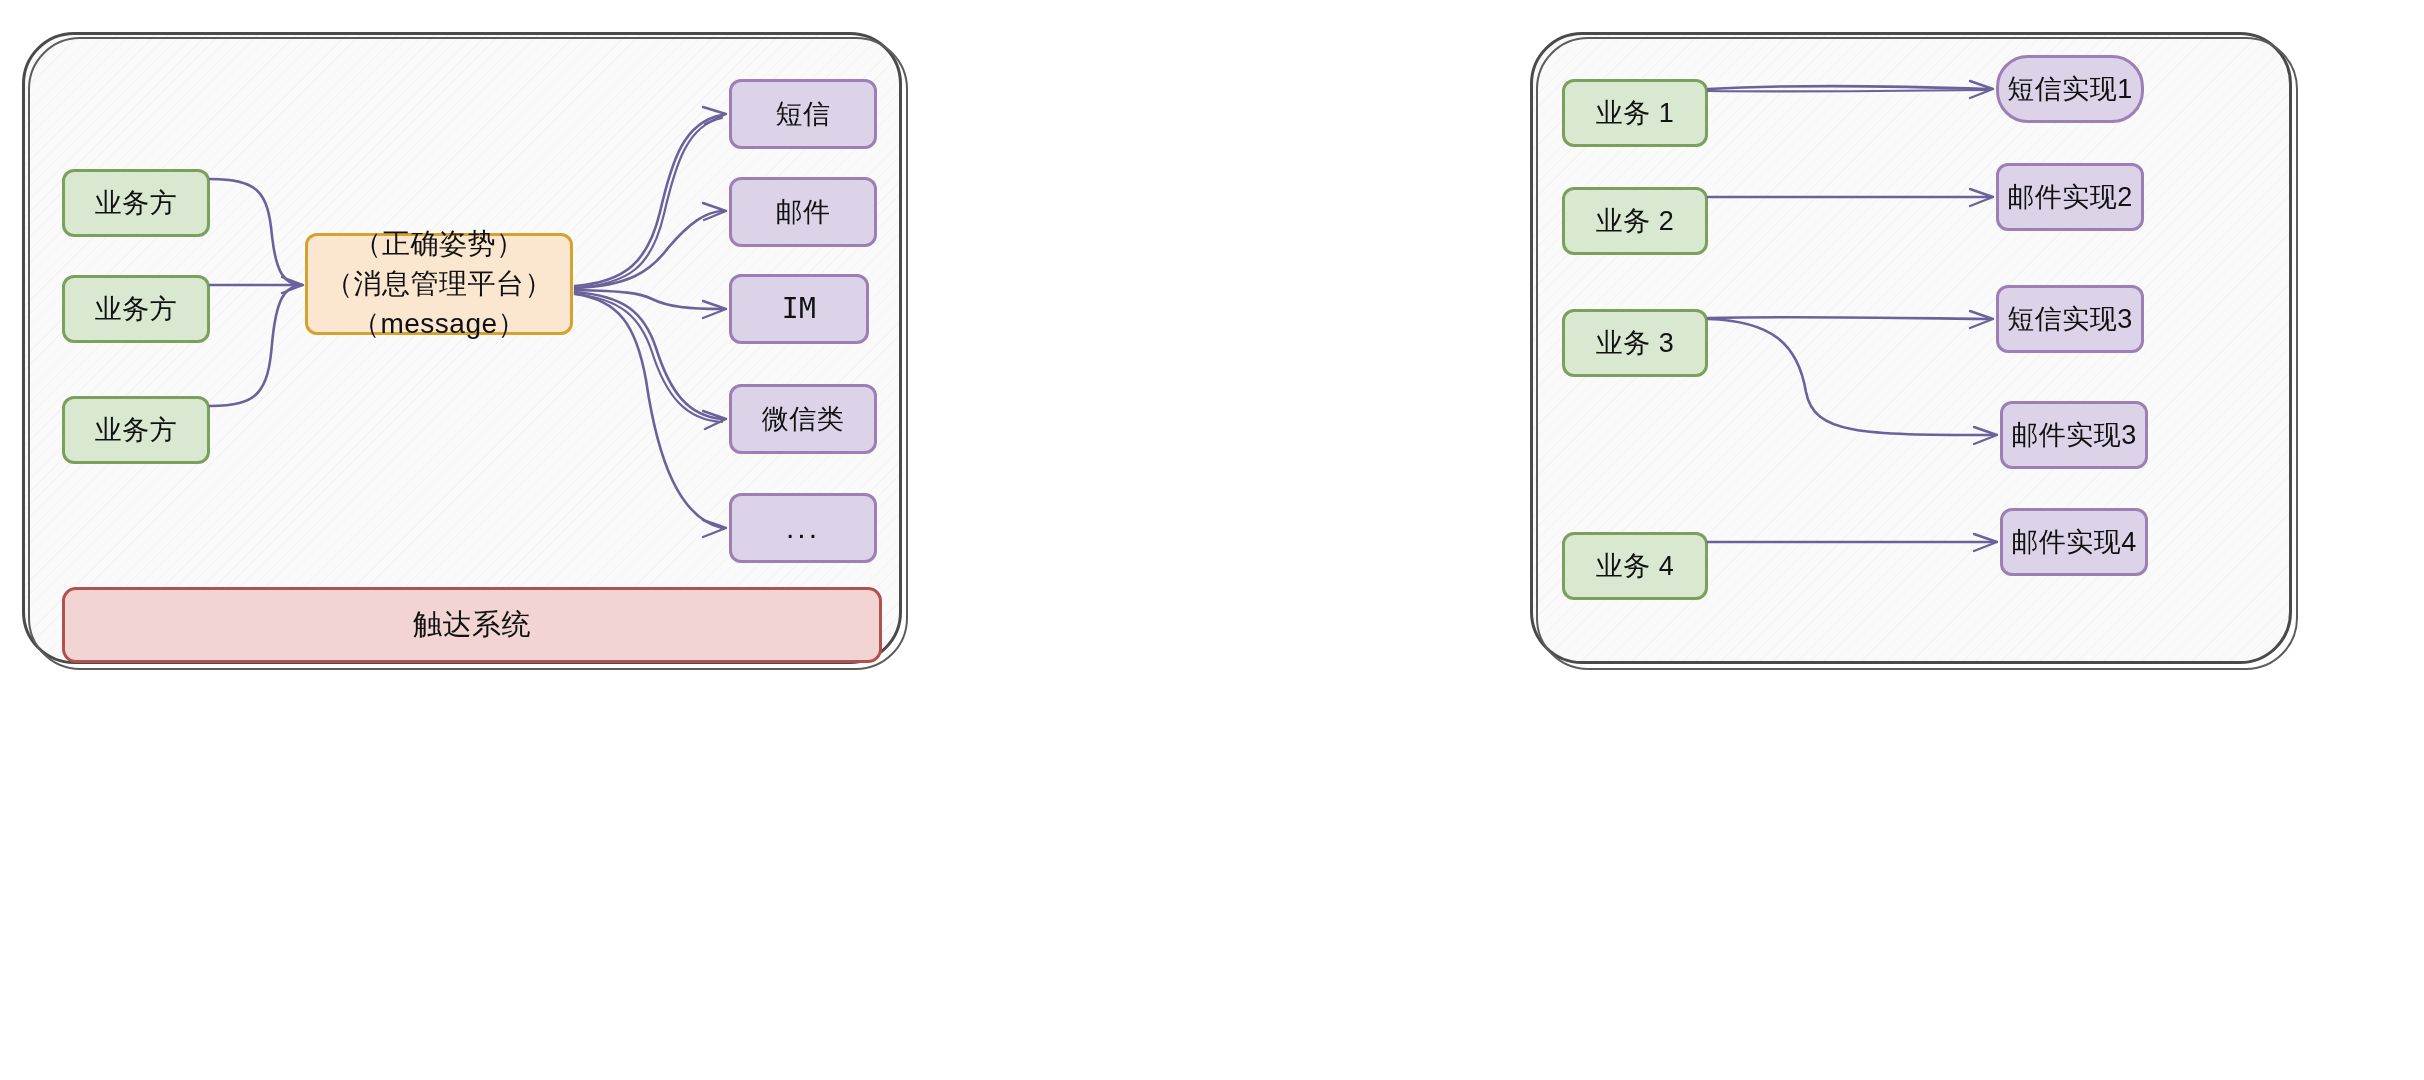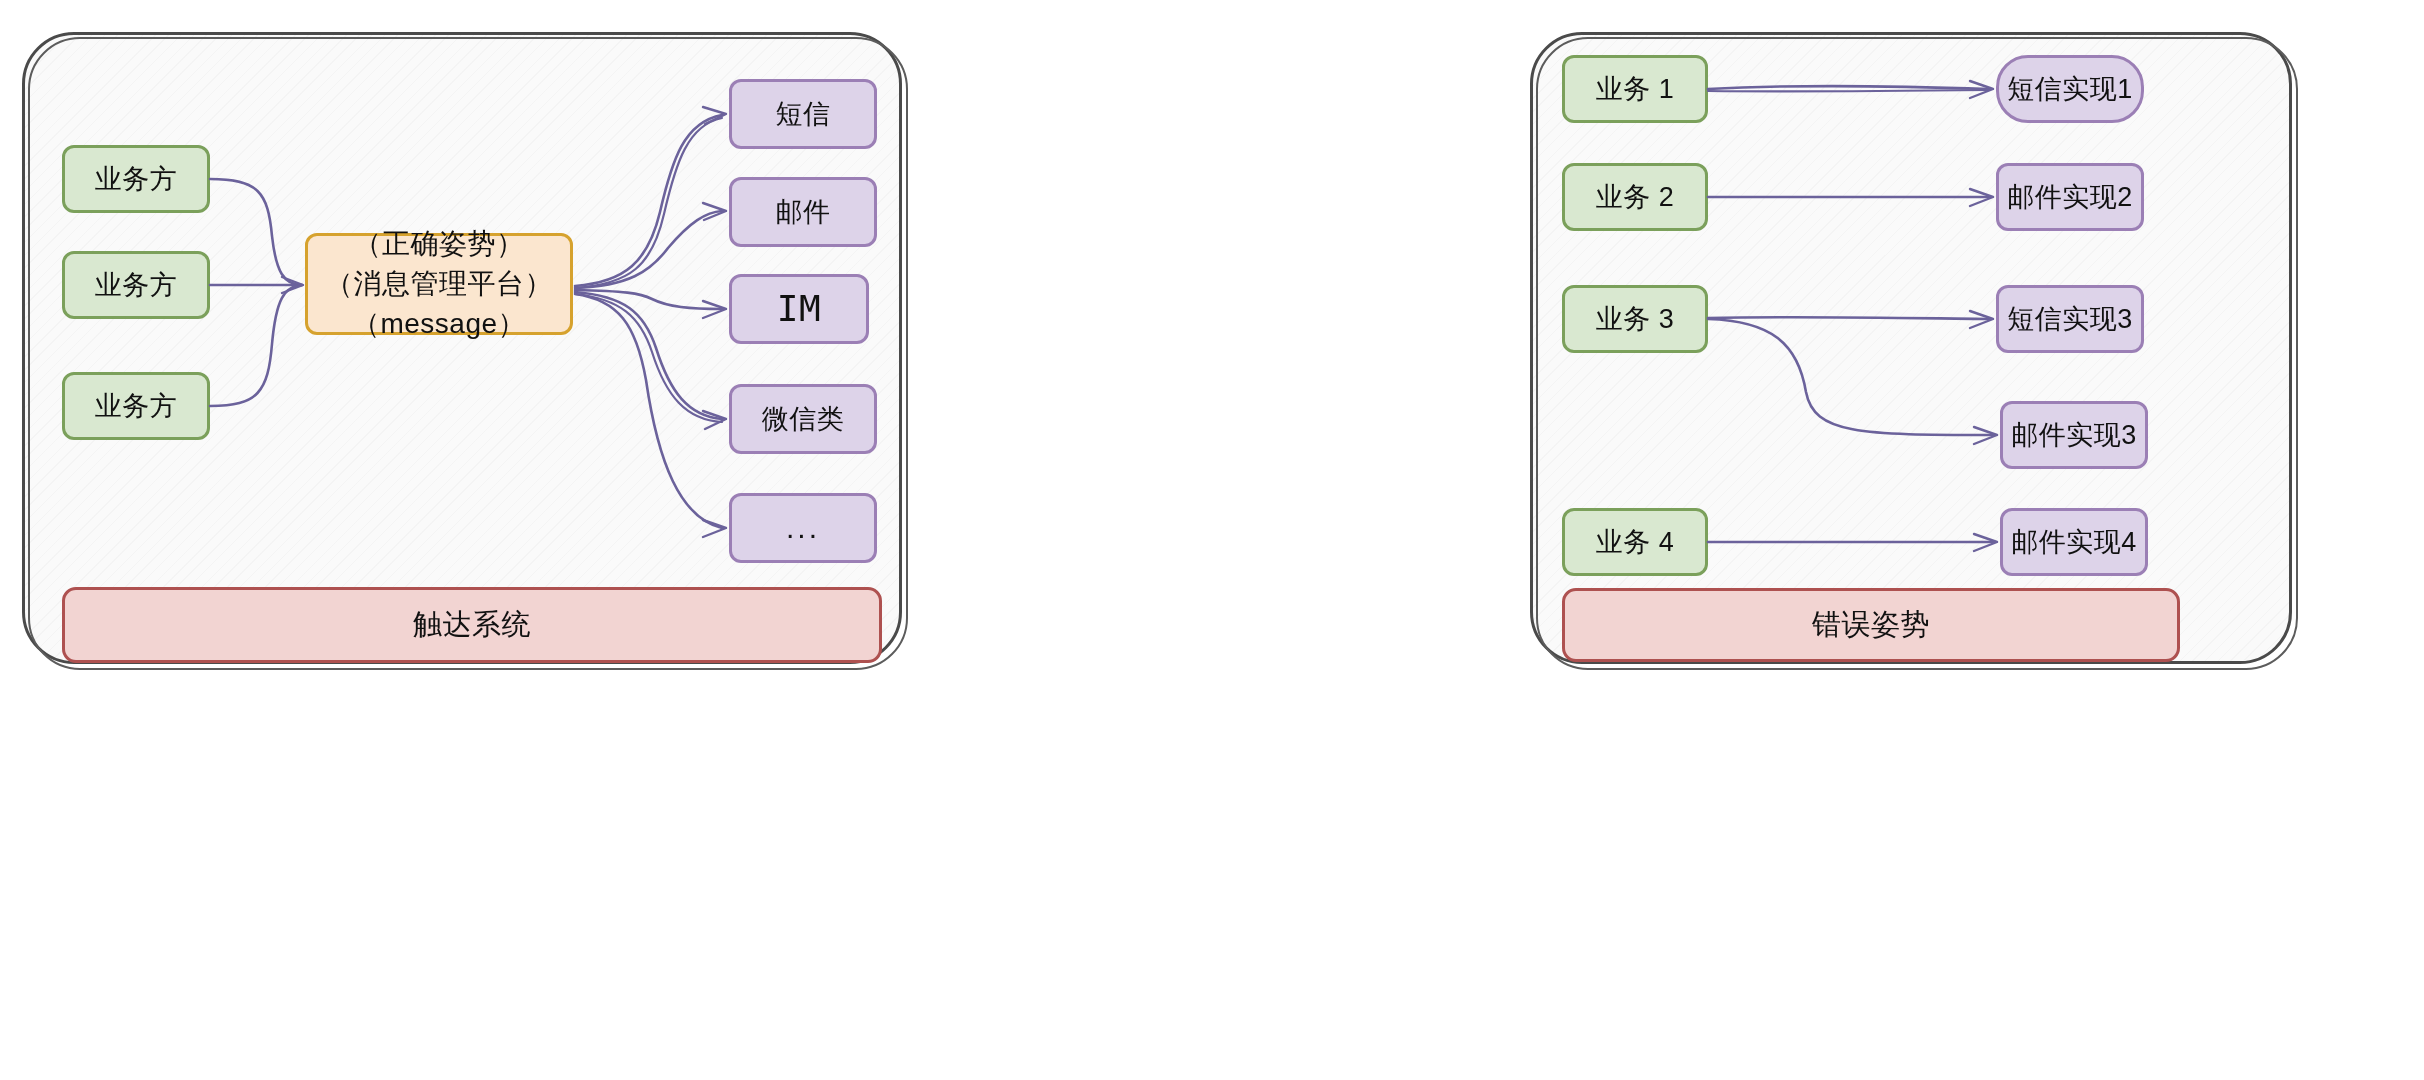--- a/index.html
+++ b/index.html
@@ -56,29 +56,29 @@
     border-radius: 12px;
     border-width: 3px;
     border-style: solid;
     color: #111111;
     font-size: 27px;
     line-height: 1.36;
     letter-spacing: 0.5px;
     white-space: pre-line;
   }
 
-  .node.green  { background: #d9e8d0; border-color: #7ba05b; }
+  .node.green  { background: #d9e8d0; border-color: #7ba05b; margin-top: 24px; }
   .node.purple { background: #ddd3e9; border-color: #9b7fb5; }
   .node.orange { background: #fbe6cf; border-color: #d6a22e; }
   .node.red    { background: #f2d4d2; border-color: #ae5150; }
 
   .node.hub { font-size: 28px; line-height: 1.42; }
   .node.banner { font-size: 29px; border-radius: 14px; }
   .node.ellipsis { font-size: 30px; letter-spacing: 3px; }
-  .node.mono { font-family: "DejaVu Sans Mono", monospace; font-size: 36px; }
+  .node.mono { font-family: "DejaVu Sans Mono", monospace; font-size: 28px; }
 
   
   #wires {
     position: absolute;
     left: 0; top: 0;
     width: 2424px; height: 1080px;
     pointer-events: none;
   }
   .wire {
     fill: none;
@@ -132,21 +132,20 @@
   <div class="node green" style="left:1562px; top:163px; width:146px; height:68px;">业务 2</div>
   <div class="node green" style="left:1562px; top:285px; width:146px; height:68px;">业务 3</div>
   <div class="node green" style="left:1562px; top:508px; width:146px; height:68px;">业务 4</div>
 
   <div class="node purple" style="left:1996px; top:55px;  width:148px; height:68px;border-radius:32px;">短信实现1</div>
   <div class="node purple" style="left:1996px; top:163px; width:148px; height:68px;">邮件实现2</div>
   <div class="node purple" style="left:1996px; top:285px; width:148px; height:68px;">短信实现3</div>
   <div class="node purple" style="left:2000px; top:401px; width:148px; height:68px;">邮件实现3</div>
   <div class="node purple" style="left:2000px; top:508px; width:148px; height:68px;">邮件实现4</div>
 
-  <div class="node red banner" style="left:1562px; top:588px; width:618px; height:74px;">错误姿势</div>
 
   <svg id="wires" viewBox="0 0 2424 1080">
 
     <path class="wire" d="M210,179 C258,179 268,192 272,236 C276,272 284,285 302,285"></path>
     <path class="wire" d="M210,285 L296,285"></path>
     <path class="wire" d="M210,406 C258,406 268,392 272,344 C276,300 284,286 302,285"></path>
     <path class="arrowhead" d="M282,277 L303,285 L282,293"></path>
 
     <path class="wire" d="M575,286 C625,282 648,262 660,212 C672,160 684,122 722,115"></path>
     <path class="wire thin" d="M575,288 C630,284 652,266 664,214 C676,162 688,125 722,118"></path>

